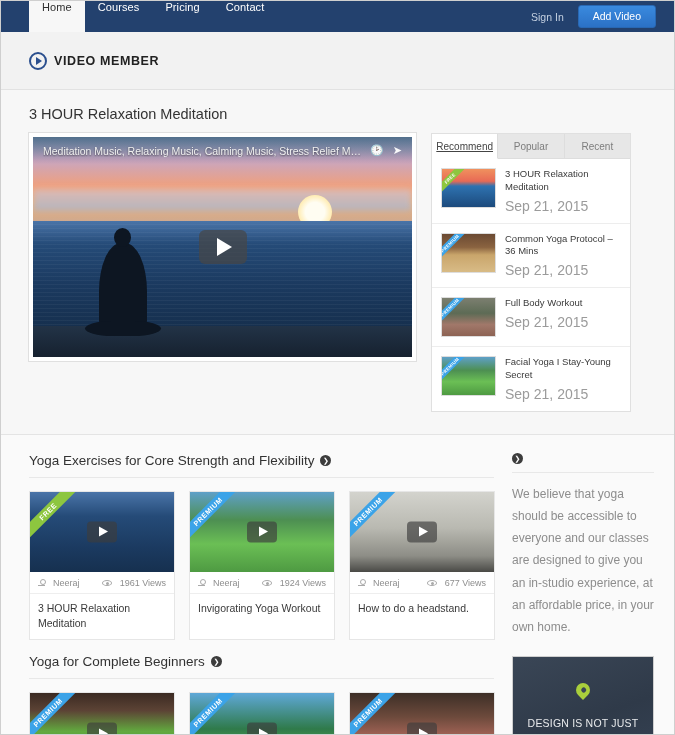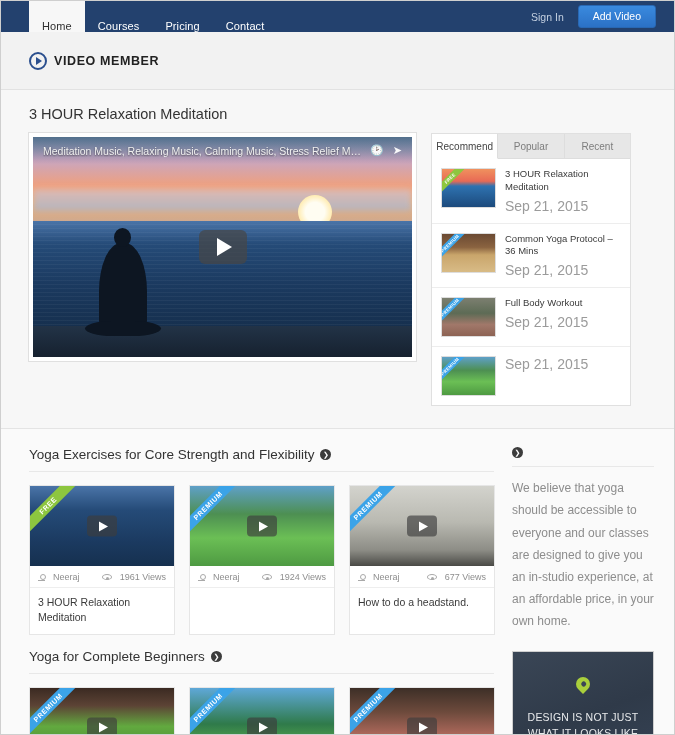--- a/index.html
+++ b/index.html
@@ -21,21 +21,21 @@
   .topnav {
     height: 31px;
     background: #23416e;
     display: flex;
     align-items: stretch;
     position: relative;
     z-index: 5;
   }
   .nav-left { display: flex; align-items: stretch; margin-left: 28px; }
   .nav-item {
-    display: flex; align-items: flex-end;
+    display: flex; align-items: flex-start;
     padding: 0 13px;
     color: #ffffff;
     font-size: 11px;
     letter-spacing: .1px;
     cursor: pointer;
     white-space: nowrap;
   }
   .nav-item.active {
     background: #f7f7f7;
     color: #2f2f2f;
@@ -222,21 +222,21 @@
     flex: 1; text-align: center;
     font-size: 10px; color: #7d7d7d;
     padding: 7px 0 6px;
     background: #e7e7e7;
     border-right: 1px solid #ddd;
     border-bottom: 1px solid #ddd;
     cursor: pointer;
   }
   .rectab:last-child { border-right: 0; }
   .rectab.active {
-    background: #fff; color: #444; border-bottom-color: #fff;
+    background: #fff; color: #444; border-bottom-color: #fff; text-decoration: underline;
   }
   .recitem {
     display: flex; gap: 9px;
     padding: 9px 9px 9px 9px;
     border-bottom: 1px solid #ededed;
     cursor: pointer;
   }
   .recitem:last-child { border-bottom: 0; }
   .recthumb {
     width: 55px; height: 40px; flex: 0 0 auto;
@@ -494,20 +494,21 @@
      <div class="recmeta">
        <div class="rectitle">Full Body Workout</div>
        <div class="recdate">Sep 21, 2015</div>
      </div>
    </div>
             <div class="recitem">
      <div class="recthumb art-grass">
        <span class="ribbon prem">PREMIUM</span>
      </div>
      <div class="recmeta">
+       <div class="rectitle">Facial Yoga I Stay-Young Secret</div>
        <div class="recdate">Sep 21, 2015</div>
      </div>
    </div>
           </div>
       </div>
 
     </div>
   </div>
 
   <div class="lower">
@@ -550,20 +551,21 @@
          <div class="card-meta">
            <span class="mi">
              <i class="ic-user"></i>
              <span>Neeraj</span>
            </span>
            <span class="mi">
              <i class="ic-eye"></i>
              <span>1924 Views</span>
            </span>
          </div>
+         <div class="card-title">Invigorating Yoga Workout</div>
        </div>
        <div class="card">
          <div class="card-img art-gray">
            <span class="ribbon2 prem">PREMIUM</span>
            <span class="card-play">
                   <i class="tri"></i>
                 </span>
          </div>
 
          <div class="card-meta">

